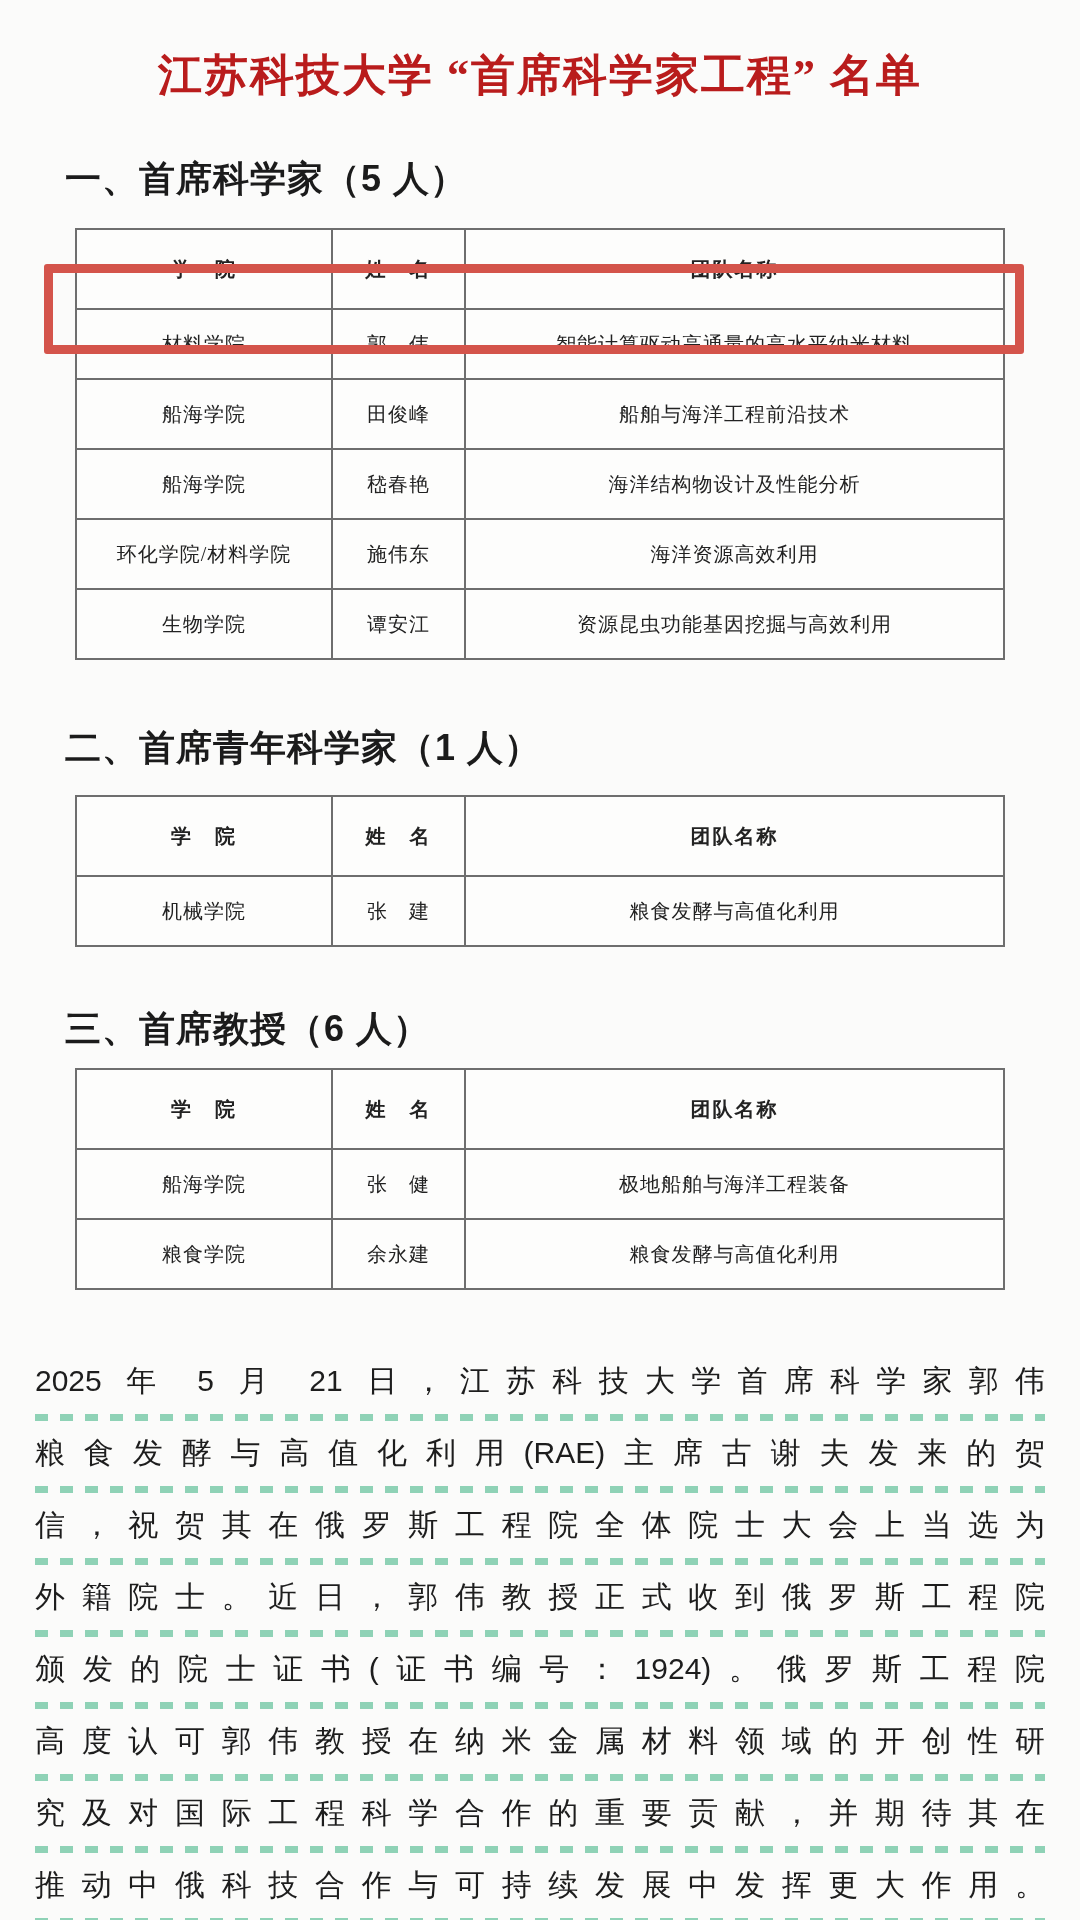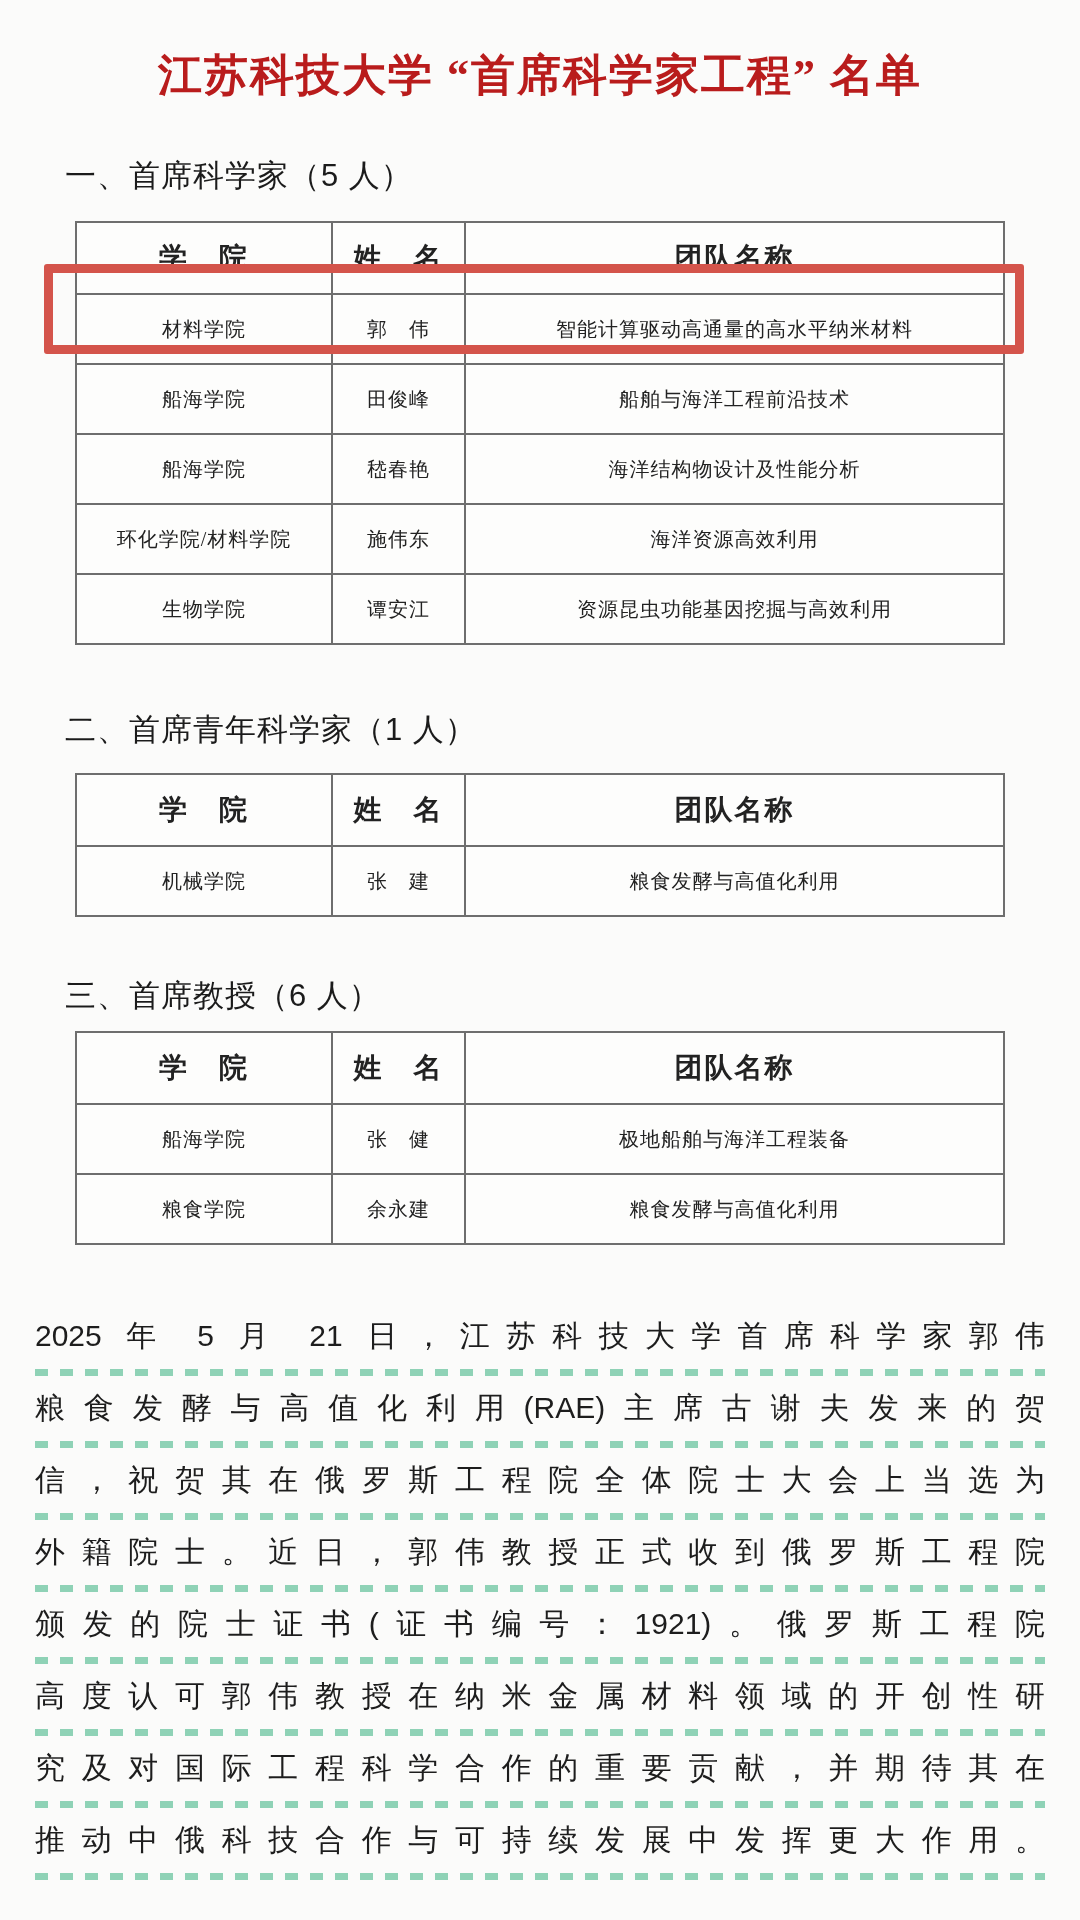--- a/index.html
+++ b/index.html
@@ -29,22 +29,22 @@
     letter-spacing:2px;
     line-height:1.25;
     color:#b91c1c;
   }
   .section{margin-left:65px;margin-right:40px;}
   .section.s1{margin-top:52px;}
   .section.s2{margin-top:64px;}
   .section.s3{margin-top:58px;}
   .section-heading{
     font-family:var(--sans);
-    font-size:31px;
-    font-weight:400;
+    font-size:36px;
+    font-weight:700;
     color:#1b1b1b;
     letter-spacing:1px;
   }
   table.roster{
     margin-top:24px;
     margin-left:10px;
     width:930px;
     border-collapse:collapse;
     table-layout:fixed;
     background:#fdfdfc;
@@ -55,22 +55,22 @@
   table.roster col.c2{width:14.3%;}
   table.roster col.c3{width:58.1%;}
   table.roster th, table.roster td{
     border:2px solid var(--border);
     text-align:center;
     vertical-align:middle;
     font-family:var(--serif);
     color:#222;
   }
   table.roster th{
-    height:72px;
-    font-size:28px;
+    height:80px;
+    font-size:20px;
     font-weight:700;
     letter-spacing:2px;
   }
   table.roster td{
     height:70px;
     font-size:20px;
     font-weight:400;
     letter-spacing:1px;
   }
   .red-box{
@@ -206,18 +206,18 @@
       </div>
     </div>
 
   <div class="red-box"></div>
 
   <div class="paragraph" id="paragraph">
       <div class="para-line">2025 年 5 月 21 日，江苏科技大学首席科学家郭伟</div>
       <div class="para-line">粮食发酵与高值化利用(RAE)主席古谢夫发来的贺</div>
       <div class="para-line">信，祝贺其在俄罗斯工程院全体院士大会上当选为</div>
       <div class="para-line">外籍院士。近日，郭伟教授正式收到俄罗斯工程院</div>
-      <div class="para-line">颁发的院士证书(证书编号：1921)。俄罗斯工程院</div>
+      <div class="para-line">颁发的院士证书(证书编号：1924)。俄罗斯工程院</div>
       <div class="para-line">高度认可郭伟教授在纳米金属材料领域的开创性研</div>
       <div class="para-line">究及对国际工程科学合作的重要贡献，并期待其在</div>
       <div class="para-line">推动中俄科技合作与可持续发展中发挥更大作用。</div>
     </div>
 </div>
 
 </body></html>

